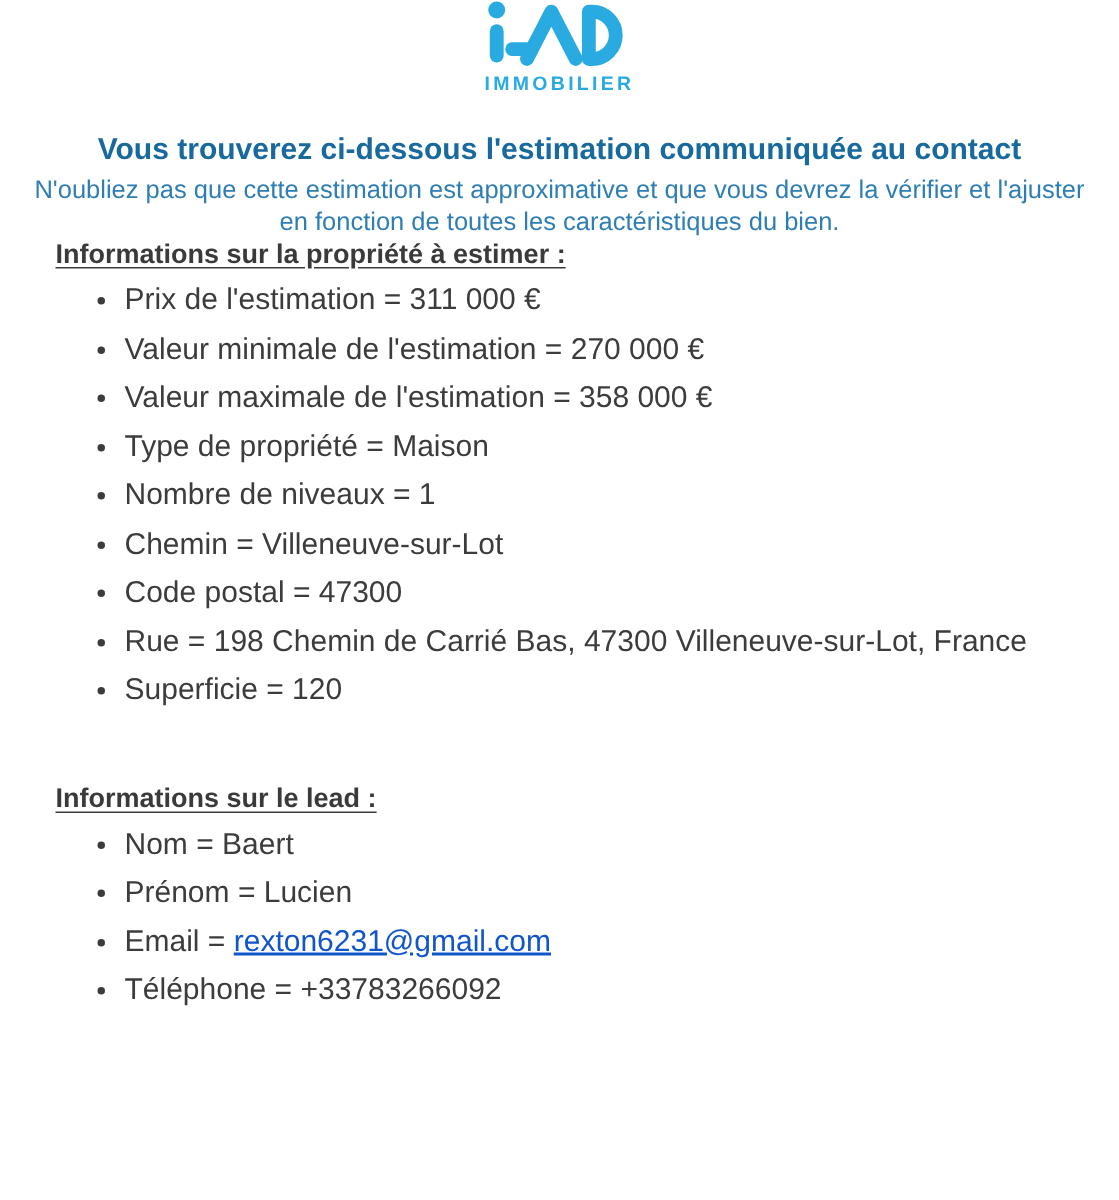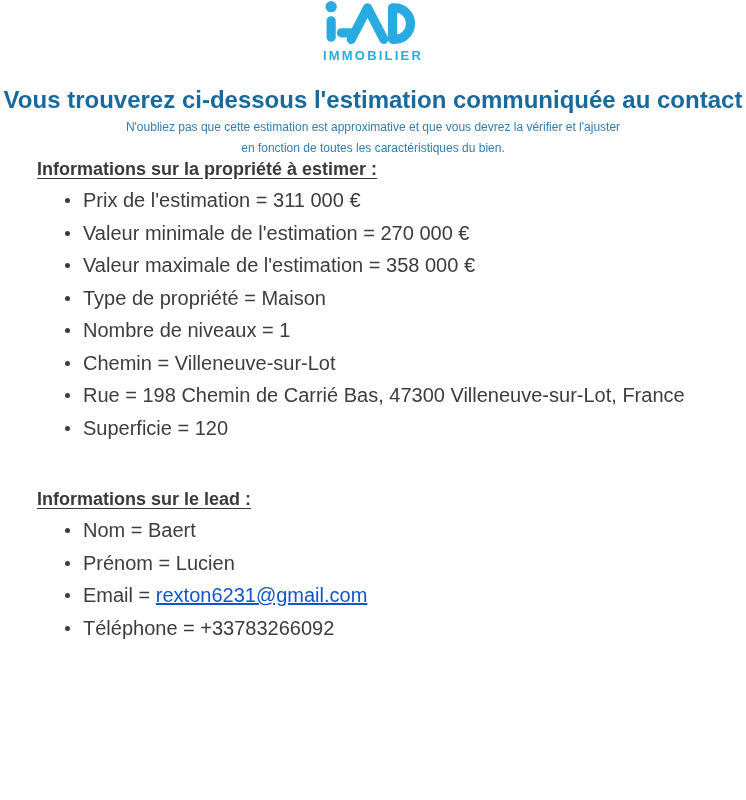--- a/index.html
+++ b/index.html
@@ -31,29 +31,29 @@
     color: #29abe2;
     font-weight: bold;
     font-size: 13px;
     letter-spacing: 2.2px;
   }
   
   .title {
     margin-top: 25px;
     text-align: center;
     color: #17699e;
-    font-size: 24px;
+    font-size: 20px;
     line-height: 24px;
     font-weight: bold;
   }
   .subtitle {
     margin-top: 5px;
     text-align: center;
     color: #2e7eb3;
-    font-size: 12px;
+    font-size: 17px;
     line-height: 20.5px;
   }
   .subtitle .sline { display: block; }
   
   .section { margin-left: 37px; margin-right: 30px; }
   .section-title {
     display: inline-block;
     font-size: 18px;
     line-height: 22px;
     font-weight: bold;
@@ -117,20 +117,21 @@
 
   <div class="section">
     <span class="section-title">Informations sur la propriété à estimer :</span>
     <ul class="info-list">
       <li><span>Prix de l'estimation = 311 000 €</span></li>
       <li><span>Valeur minimale de l'estimation = 270 000 €</span></li>
       <li><span>Valeur maximale de l'estimation = 358 000 €</span></li>
       <li><span>Type de propriété = Maison</span></li>
       <li><span>Nombre de niveaux = 1</span></li>
       <li><span>Chemin = Villeneuve-sur-Lot</span></li>
+      <li><span>Code postal = 47300</span></li>
       <li><span>Rue = 198 Chemin de Carrié Bas, 47300 Villeneuve-sur-Lot, France</span></li>
       <li><span>Superficie = 120</span></li>
     </ul>
   </div>
 
   <div class="section">
     <span class="section-title lead">Informations sur le lead :</span>
     <ul class="info-list">
       <li><span>Nom = Baert</span></li>
       <li><span>Prénom = Lucien</span></li>

